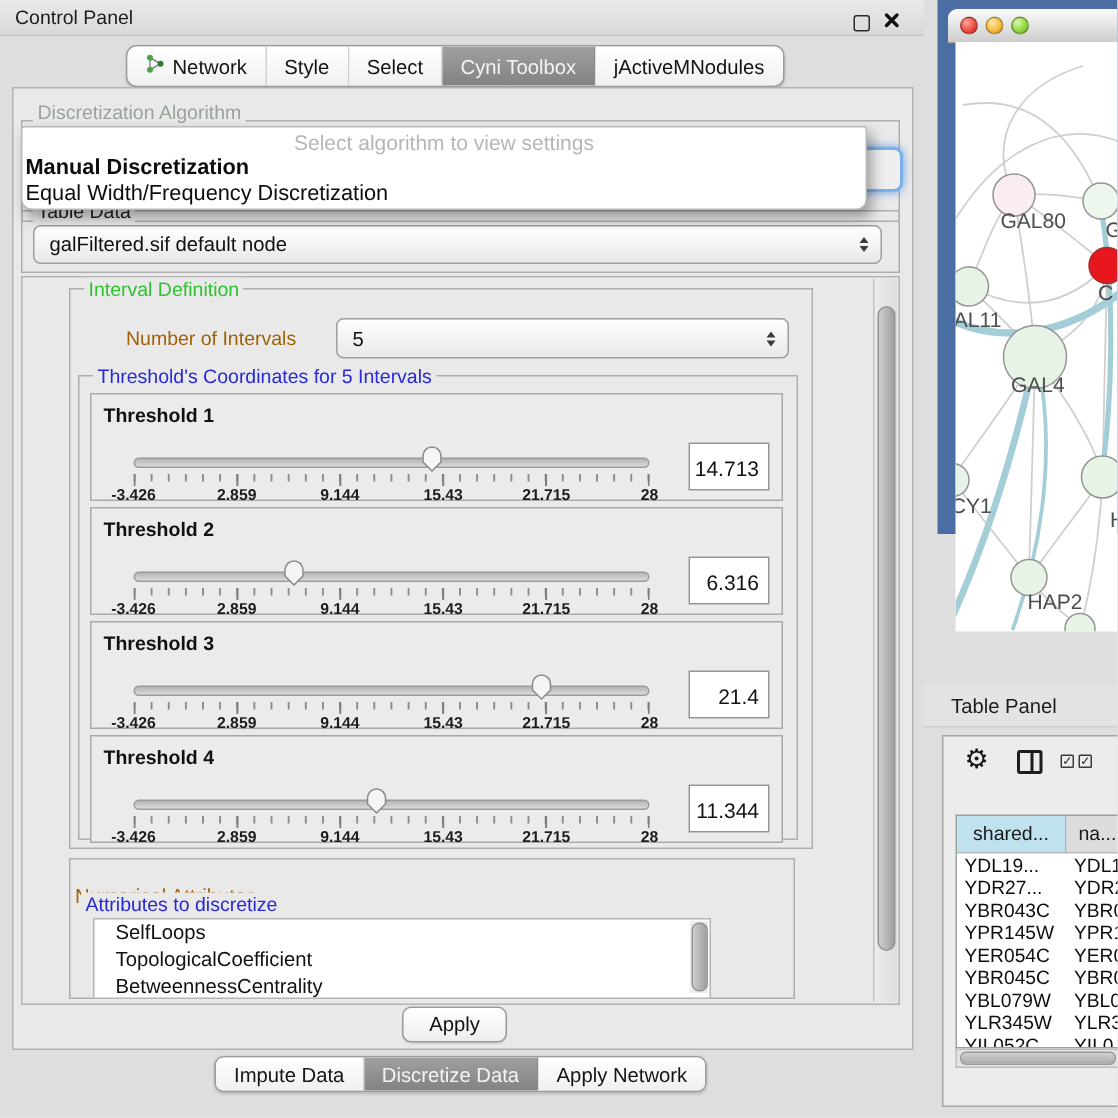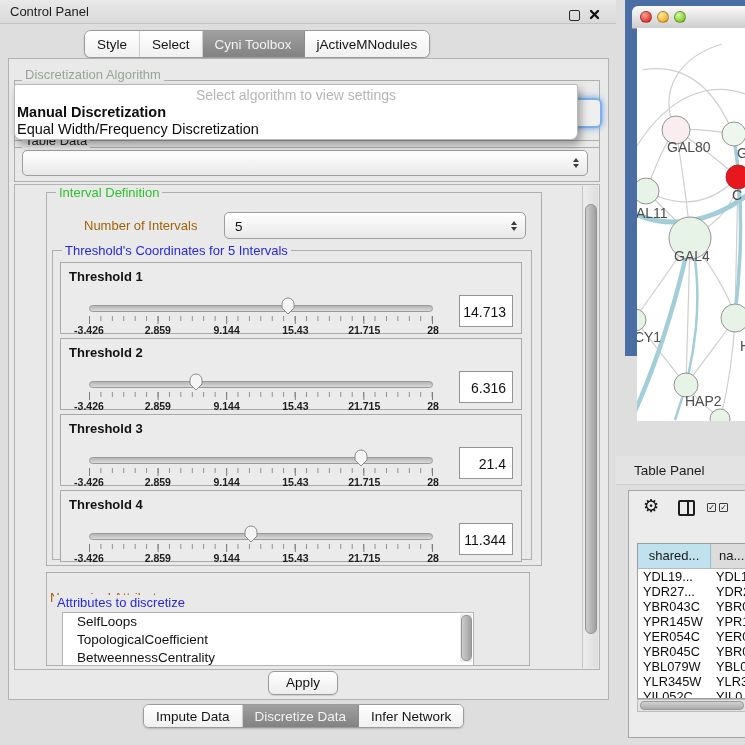--- a/index.html
+++ b/index.html
@@ -122,20 +122,29 @@
   <span class="tb-btns">
     <span class="float-ic"></span>
     <span><svg width="11" height="11" viewBox="0 0 11 11">
           <path d="M2,2 L9,9 M9,2 L2,9" stroke="#111" stroke-width="2.3" stroke-linecap="round"></path>
         </svg></span>
   </span>
 </div>
 
 <div id="top-tabs" class="tabstrip" style="left:84px;top:30px;">
     <div class="tab">
+      <span><svg width="13" height="13" viewBox="0 0 13 13">
+          <path d="M3,2.5 L10,6.5 M3,10.5 L10,6.5 M3,2.5 L3,10.5" stroke="#8a8a8a" stroke-width="1" fill="none"></path>
+          <circle cx="3" cy="2.5" r="2" fill="#4aa54a"></circle>
+          <circle cx="3" cy="10.5" r="2" fill="#4aa54a"></circle>
+          <circle cx="10" cy="6.5" r="2" fill="#2e7d2e"></circle>
+        </svg></span>
+      <span>Network</span>
+    </div>
+    <div class="tab">
       <span>Style</span>
     </div>
     <div class="tab">
       <span>Select</span>
     </div>
     <div class="tab sel">
       <span>Cyni Toolbox</span>
     </div>
     <div class="tab">
       <span>jActiveMNodules</span>
@@ -152,20 +161,21 @@
   <div class="ph">Select algorithm to view settings</div>
   <div id="popup-options">
       <div class="opt b">Manual Discretization</div>
       <div class="opt">Equal Width/Frequency Discretization</div>
     </div>
 </div>
 
 <div class="group" style="left:14px;top:140px;width:584px;height:40px;"></div>
 <span class="gtitle" style="left:22px;top:133px;color:#222;z-index:1;">Table Data</span>
 <div class="combo" style="left:22px;top:150px;width:564px;height:24px;">
+  <span class="txt">galFiltered.sif default node</span>
   <span class="stepper">
       <i class="up"></i>
       <i class="dn"></i>
     </span>
 </div>
 
 <div class="scrollpane">
   <div class="vsb">
       <div class="vthumb"></div>
     </div>
@@ -279,21 +289,21 @@
   <div class="lsb">
       <div class="vthumb2"></div>
     </div>
 </div>
 
 <div class="applybtn">Apply</div>
 
 <div id="bottom-tabs" class="tabstrip" style="left:143px;top:704px;height:22px;border-radius:6px;">
     <div class="tab">Impute Data</div>
     <div class="tab sel">Discretize Data</div>
-    <div class="tab">Infer Network</div>
+    <div class="tab">Apply Network</div>
   </div>
 
 <div class="netwin">
   <div class="net-title">
     <span class="light lr"></span>
     <span class="light ly"></span>
     <span class="light lg"></span>
   </div>
   <div class="canvas" id="net-canvas"><svg width="108" height="393" viewBox="0 0 108 393">
         <path d="M39,102 C45,140 50,172 53,208" fill="none" stroke="#cfcfcf" stroke-width="1.2"></path>

